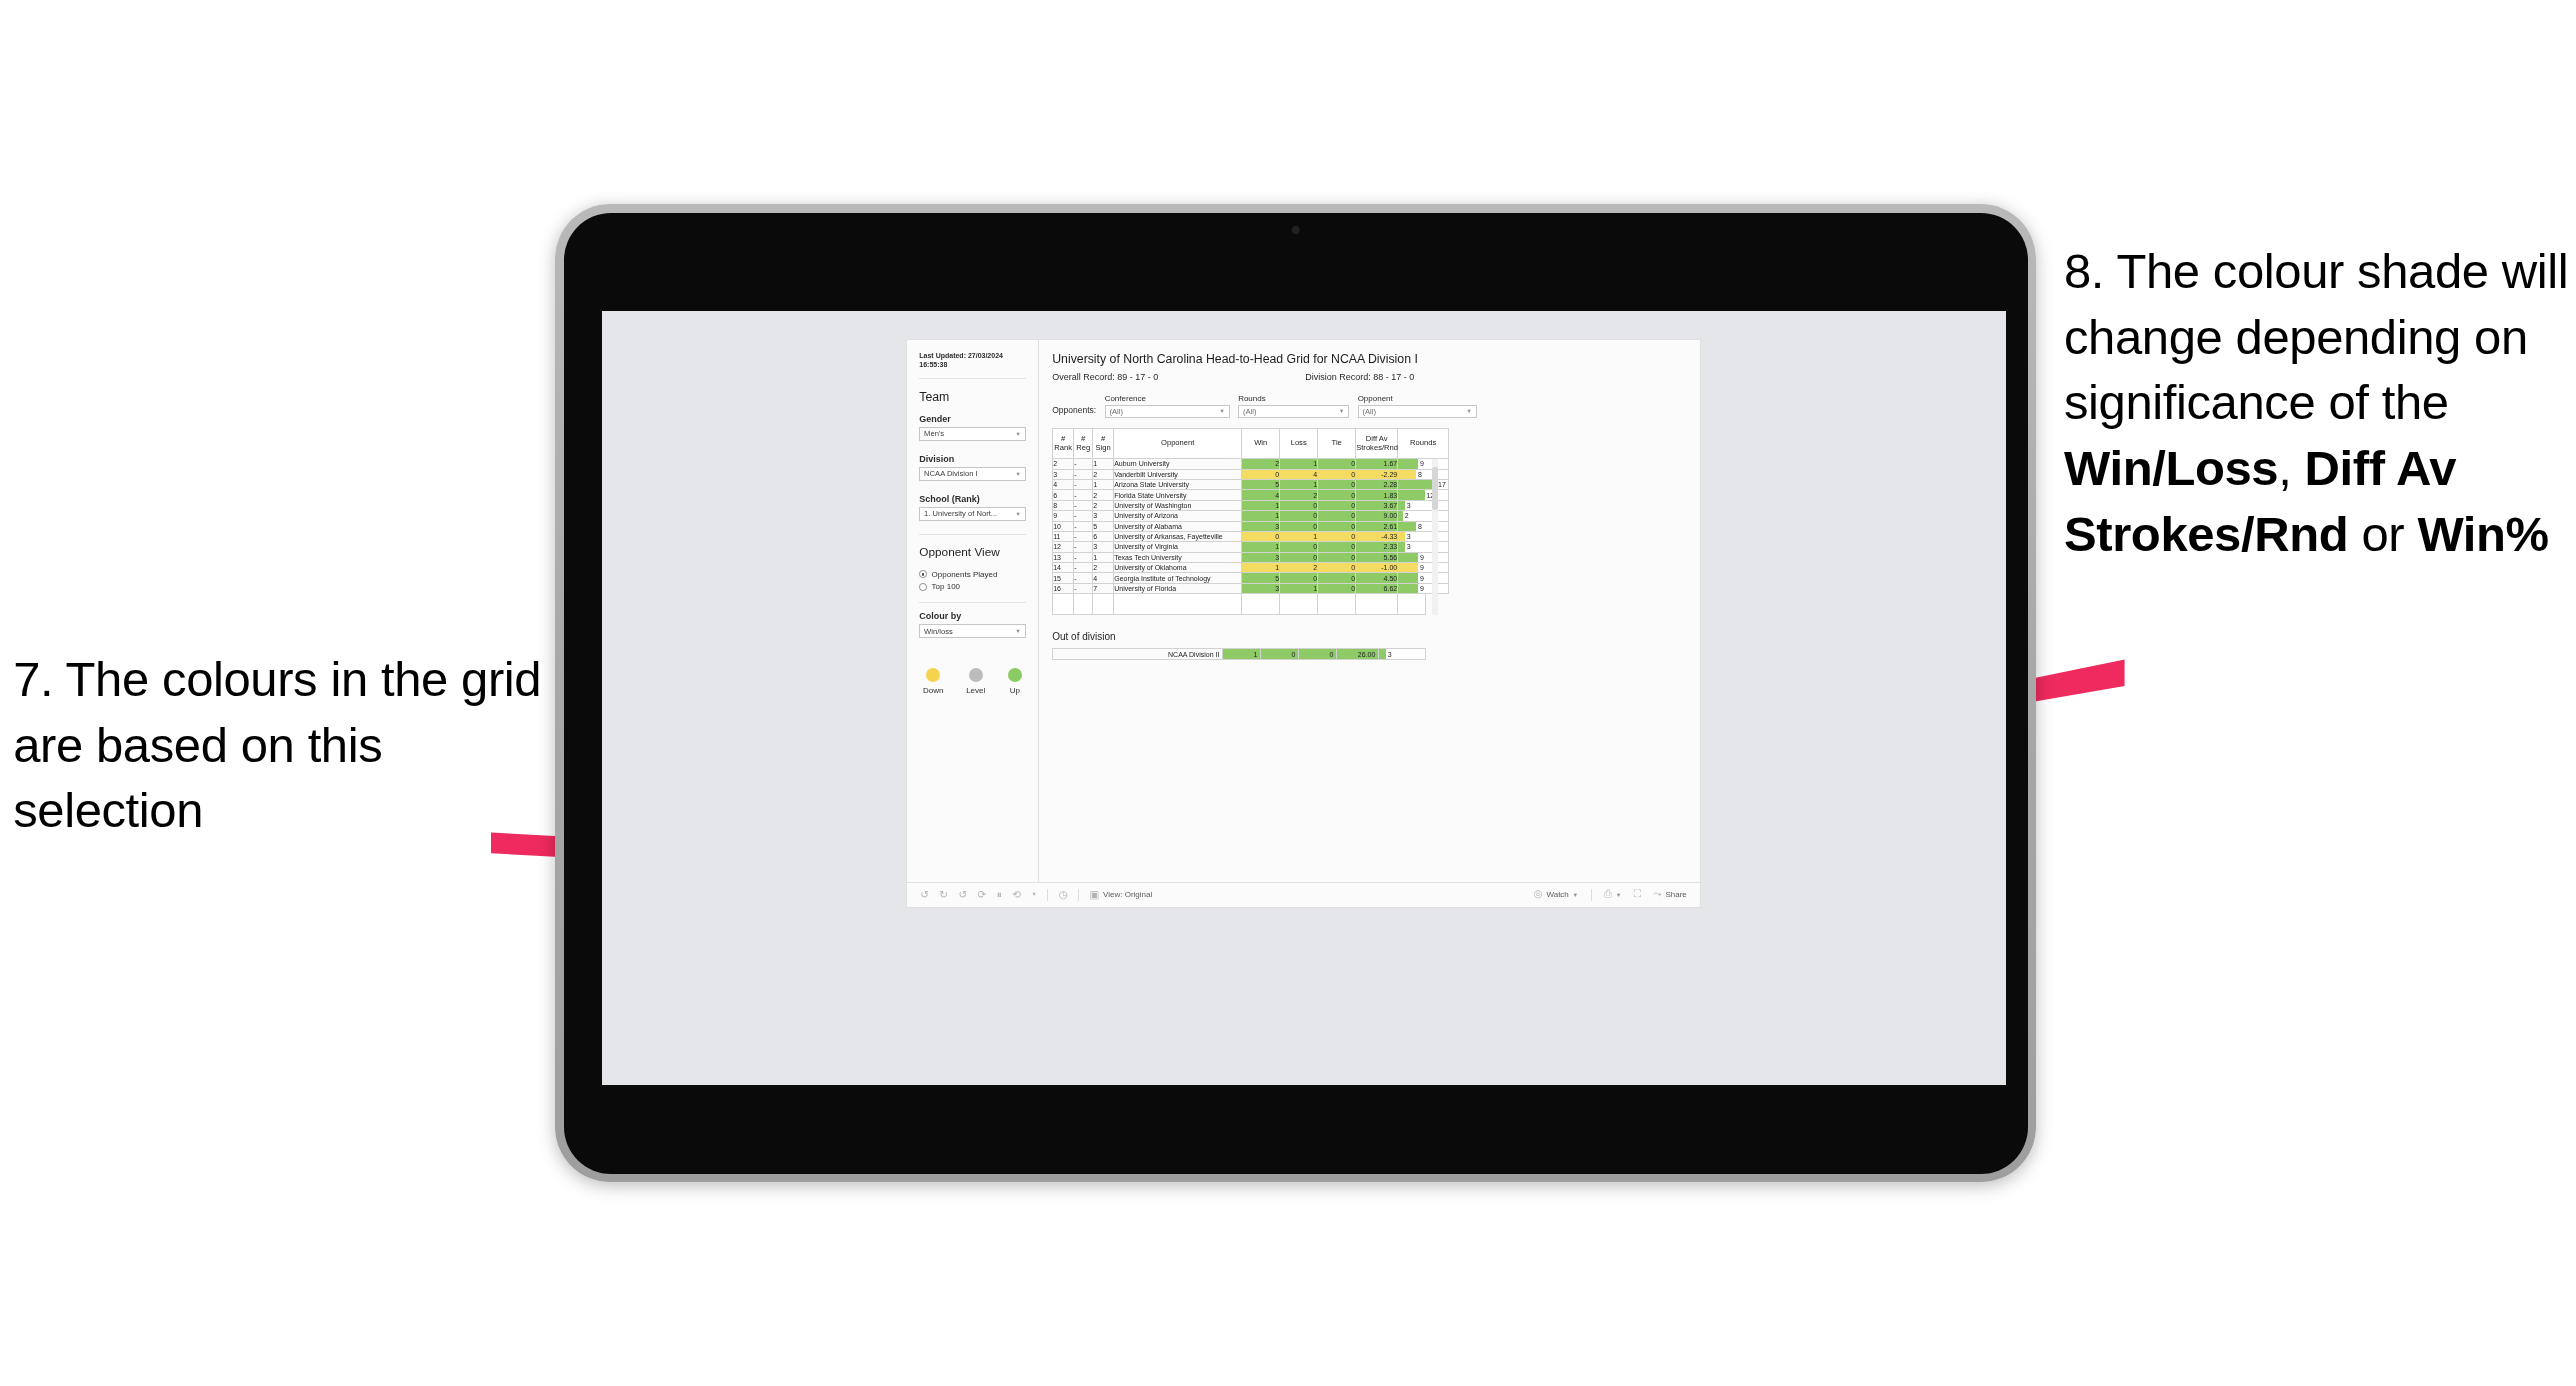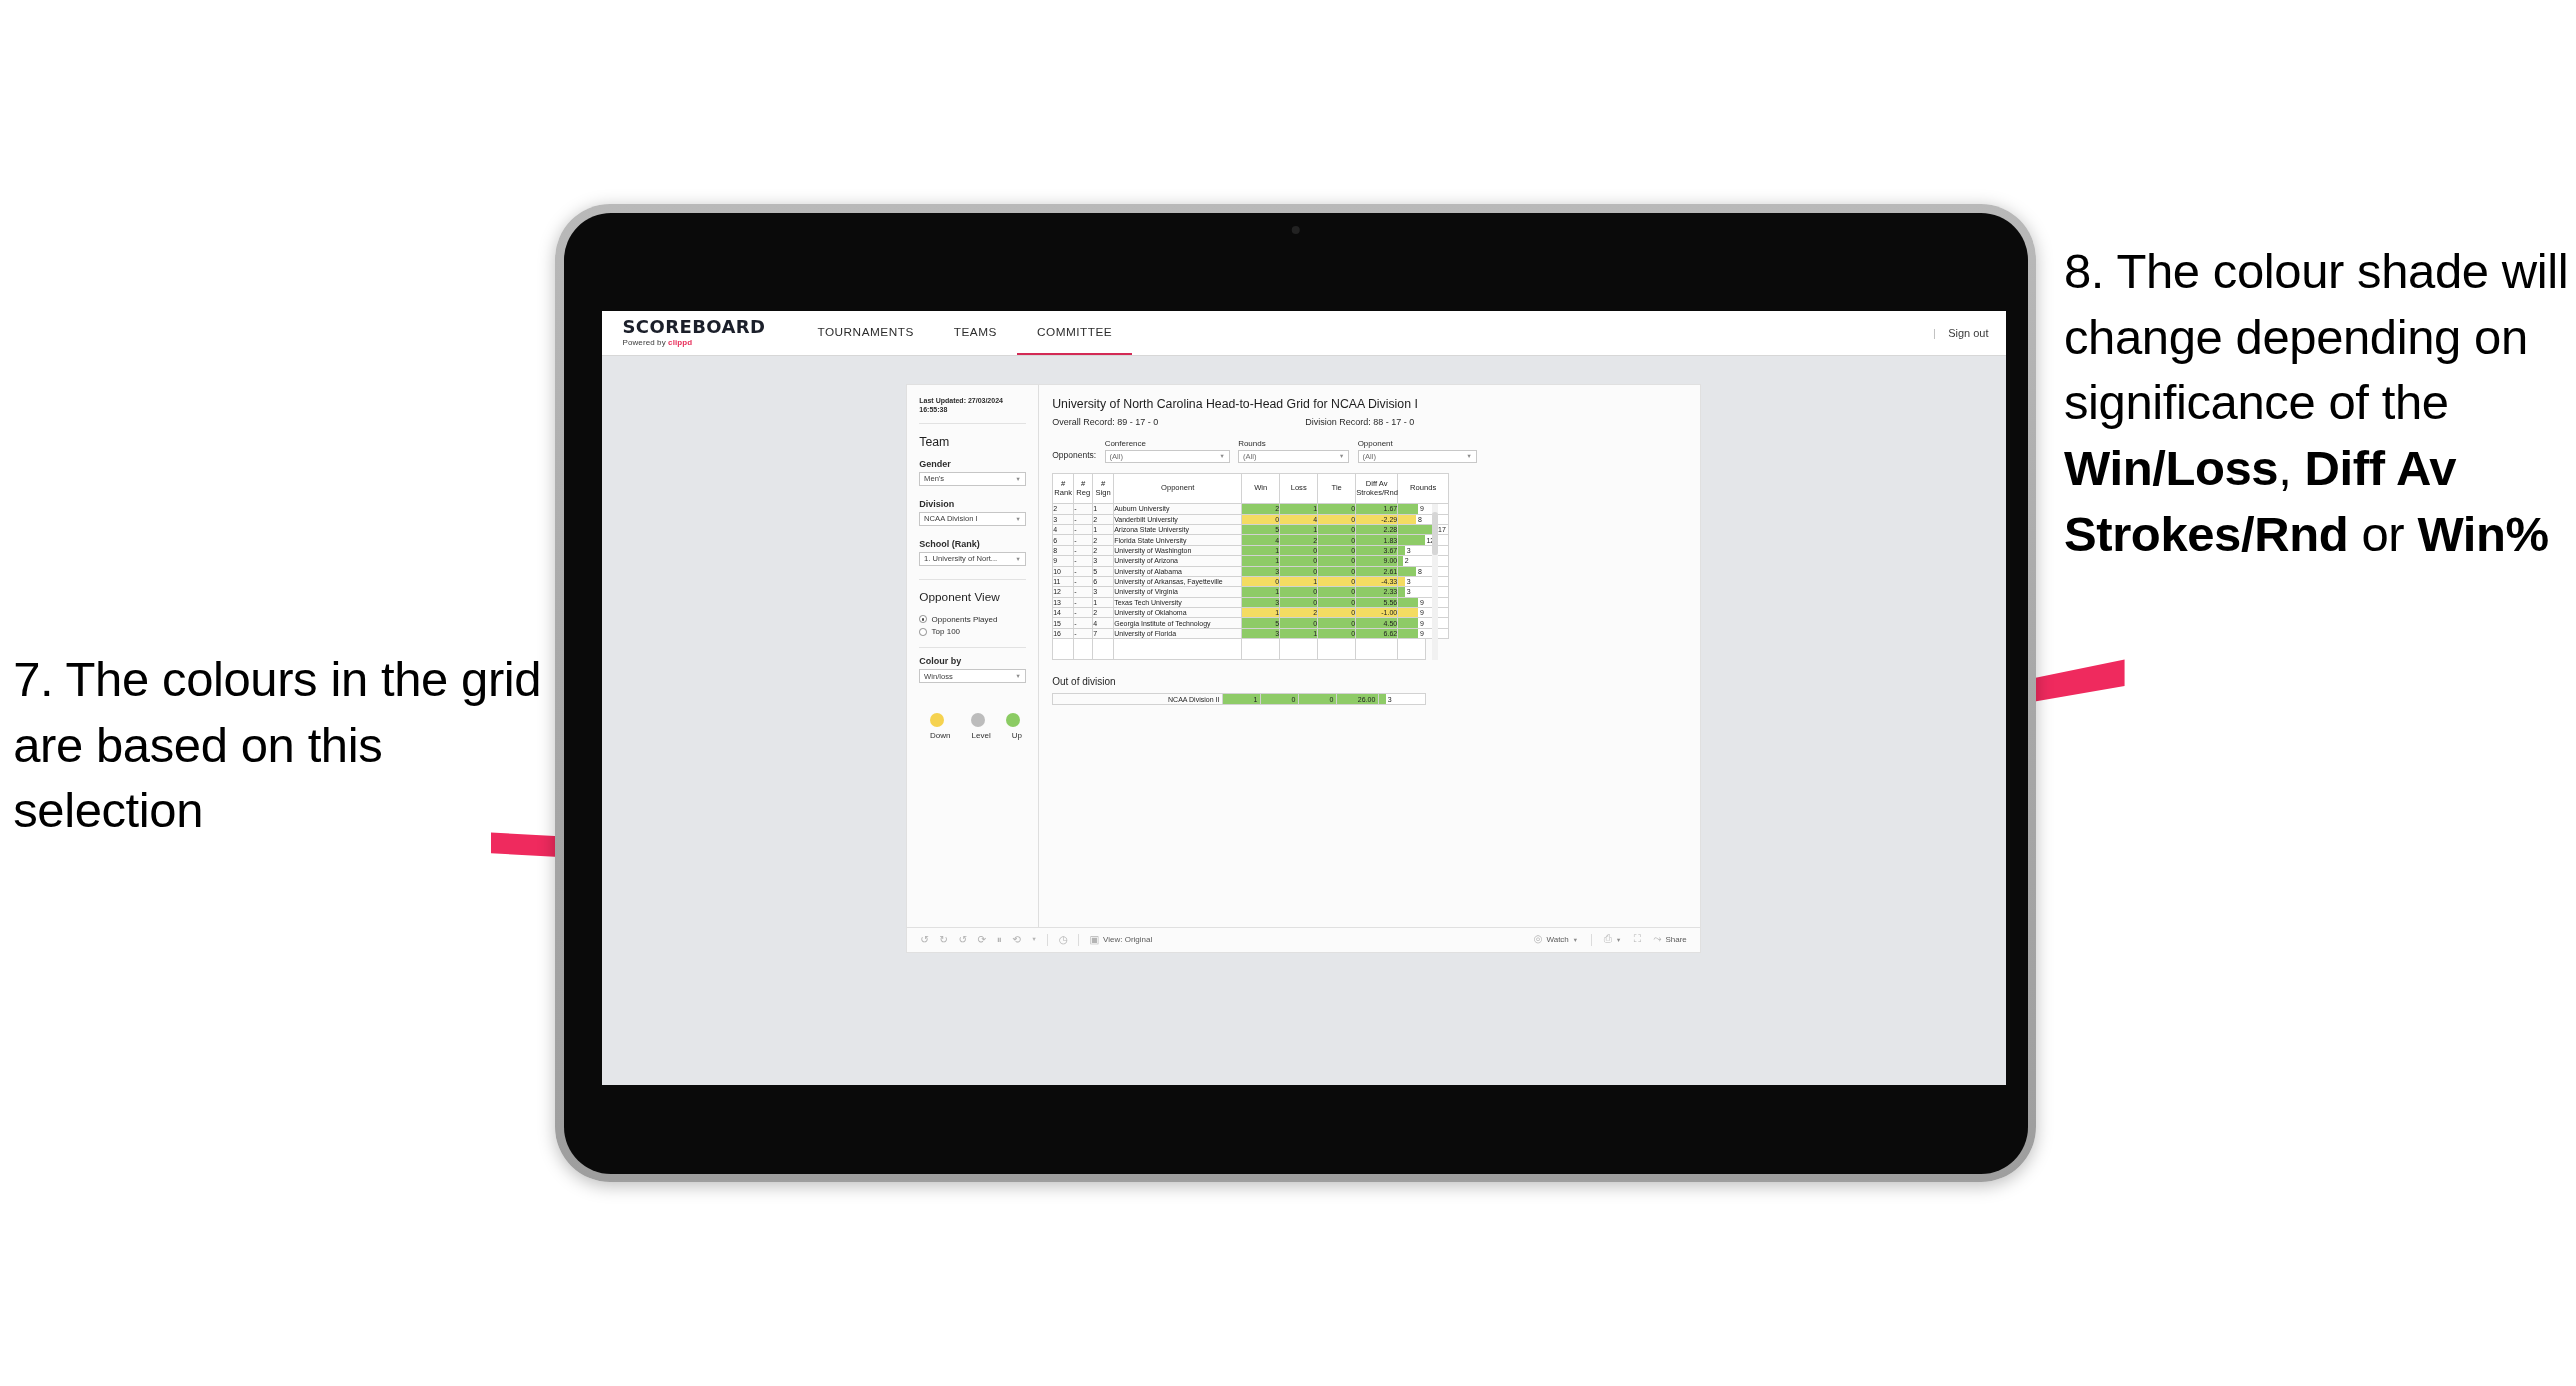--- a/index.html
+++ b/index.html
@@ -250,21 +250,21 @@
     display: flex;
     justify-content: space-between;
     padding: 17px 3.8px 0 3.8px;
   }
   .legend-item { text-align: center; }
   .legend-dot {
     width: 14px; height: 14px;
     border-radius: 50%;
     margin: 0 auto 3.8px auto;
   }
-  .legend-label { font-size: 8px; color: #2f2f2f; margin-left: 7px; }
+  .legend-label { font-size: 8px; color: #2f2f2f; }
 
   
   #main {
     flex: 1;
     padding: 12.3px 13.2px 9.4px 13.2px;
     box-sizing: border-box;
     background: #fbfbfb;
   }
   #viz-title {
     font-size: 12.3px;
@@ -443,33 +443,20 @@
 <svg class="arrow-svg" id="arrow-right-svg" width="444" height="132" viewBox="0 0 470 140">
   <polygon points="470,8 66,91 66,62 0,98 52,134 52,108 470,36" fill="#ef2a5e"></polygon>
 </svg>
 
 <div id="tablet">
   <div id="tablet-screen">
     <div id="tablet-camera"></div>
 
     <div id="app">
 
-      <div id="topnav">
-        <div id="brand">
-          <div id="brand-title">SCOREBOARD</div>
-          <div id="brand-sub"><span>Powered by </span><span class="clippd">clippd</span></div>
-        </div>
-        <div class="topnav-item">TOURNAMENTS</div>
-        <div class="topnav-item">TEAMS</div>
-        <div class="topnav-item active">COMMITTEE</div>
-        <div id="signout-wrap">
-          <span id="signout-divider">|</span>
-          <span>Sign out</span>
-        </div>
-      </div>
 
 
       <div id="canvas">
         <div id="sheet">
 
           <div id="sheet-body">
 
             <div id="panel">
               <div id="last-updated">Last Updated: 27/03/2024 16:55:38</div>
 

